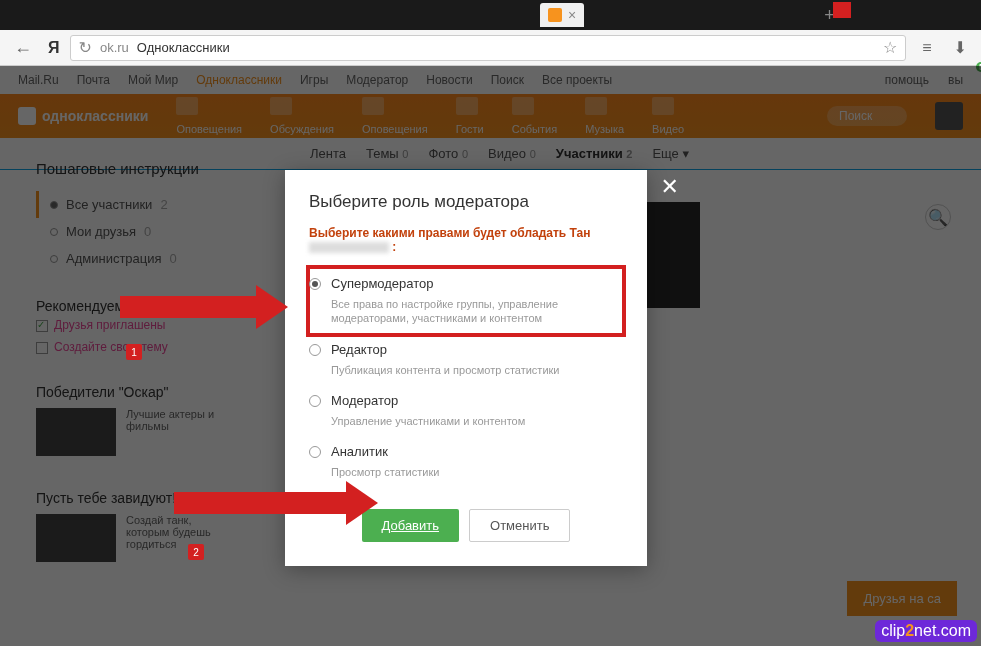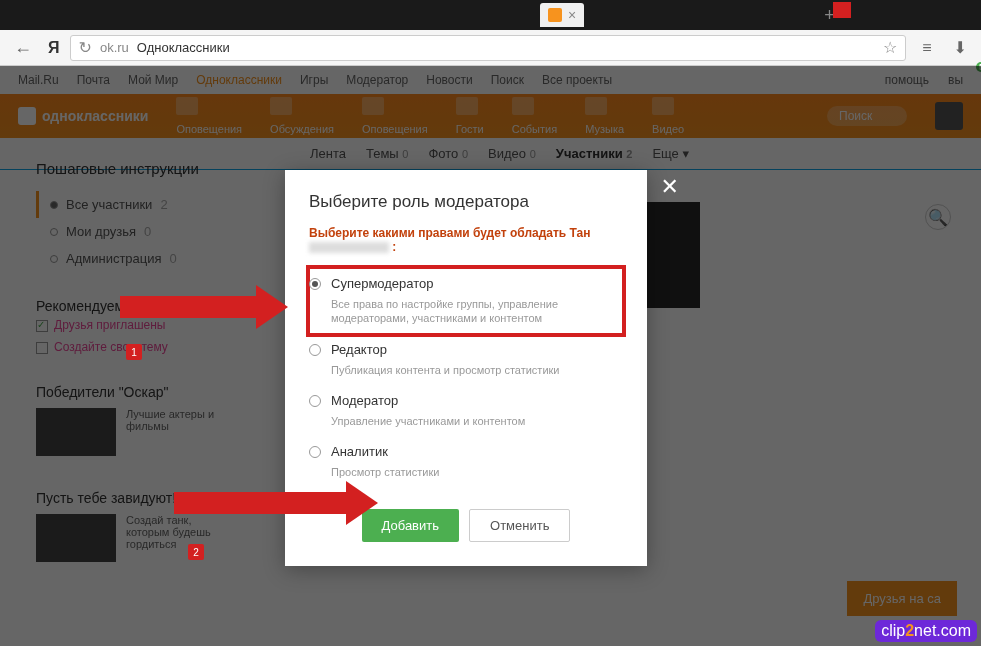--- a/index.html
+++ b/index.html
@@ -73,21 +73,21 @@
 .modal-sub { font-size: 12px; color: #c2410c; font-weight: bold; margin-bottom: 4px; }
 .blur-name { display: inline-block; width: 80px; height: 11px; background: #ddd; filter: blur(2px); vertical-align: middle; }
 .role-list { margin-top: 14px; }
 .role { padding: 8px 0 8px 22px; position: relative; }
 .role-radio { position: absolute; left: 0; top: 10px; width: 12px; height: 12px; border: 1px solid #999; border-radius: 50%; }
 .role-radio.checked::after { content: ""; position: absolute; left: 2px; top: 2px; width: 6px; height: 6px; background: #555; border-radius: 50%; }
 .role-name { font-size: 13px; color: #333; }
 .role-desc { font-size: 11px; color: #999; margin-top: 6px; line-height: 1.3; }
 .role.highlighted { outline: 4px solid #d32020; outline-offset: -1px; }
 .modal-actions { display: flex; gap: 10px; margin-top: 22px; justify-content: center; }
-.btn-primary { background: #4caf50; color: #fff; border: none; padding: 8px 20px; font-size: 13px; cursor: pointer; border-radius: 2px; }
+.btn-primary { background: #4caf50; color: #fff; border: none; padding: 8px 20px; font-size: 13px; cursor: pointer; border-radius: 2px; text-decoration: underline; }
 .btn-secondary { background: #fff; color: #555; border: 1px solid #ccc; padding: 8px 20px; font-size: 13px; cursor: pointer; border-radius: 2px; }
 
 
 .right-thumb { position: absolute; top: 202px; left: 612px; width: 88px; height: 106px; background: #2a2a2a; z-index: 2; }
 .search-circle { position: absolute; top: 204px; right: 30px; width: 26px; height: 26px; border: 1px solid #ccc; border-radius: 50%; display: flex; align-items: center; justify-content: center; color: #aaa; z-index: 2; }
 
 
 .arrow1 { position: absolute; top: 296px; left: 120px; z-index: 20; }
 .arrow2 { position: absolute; top: 492px; left: 174px; z-index: 20; }
 .arrow-shape { position: relative; }

